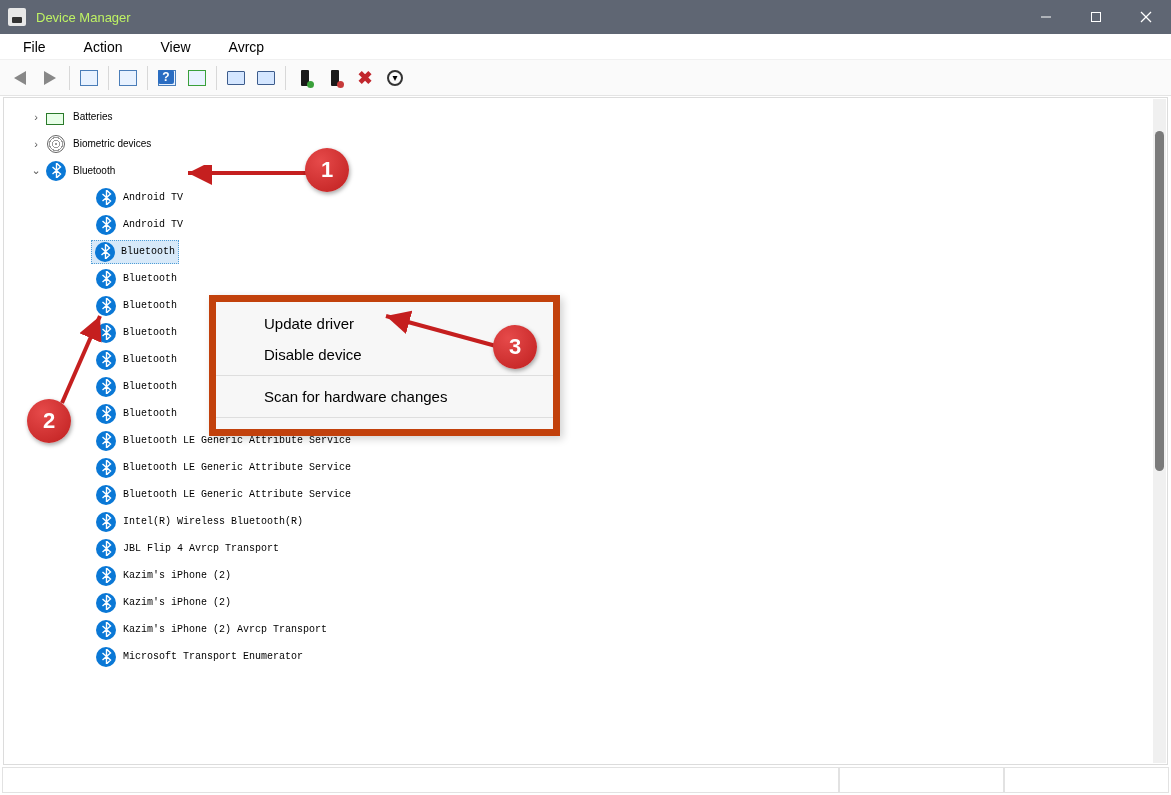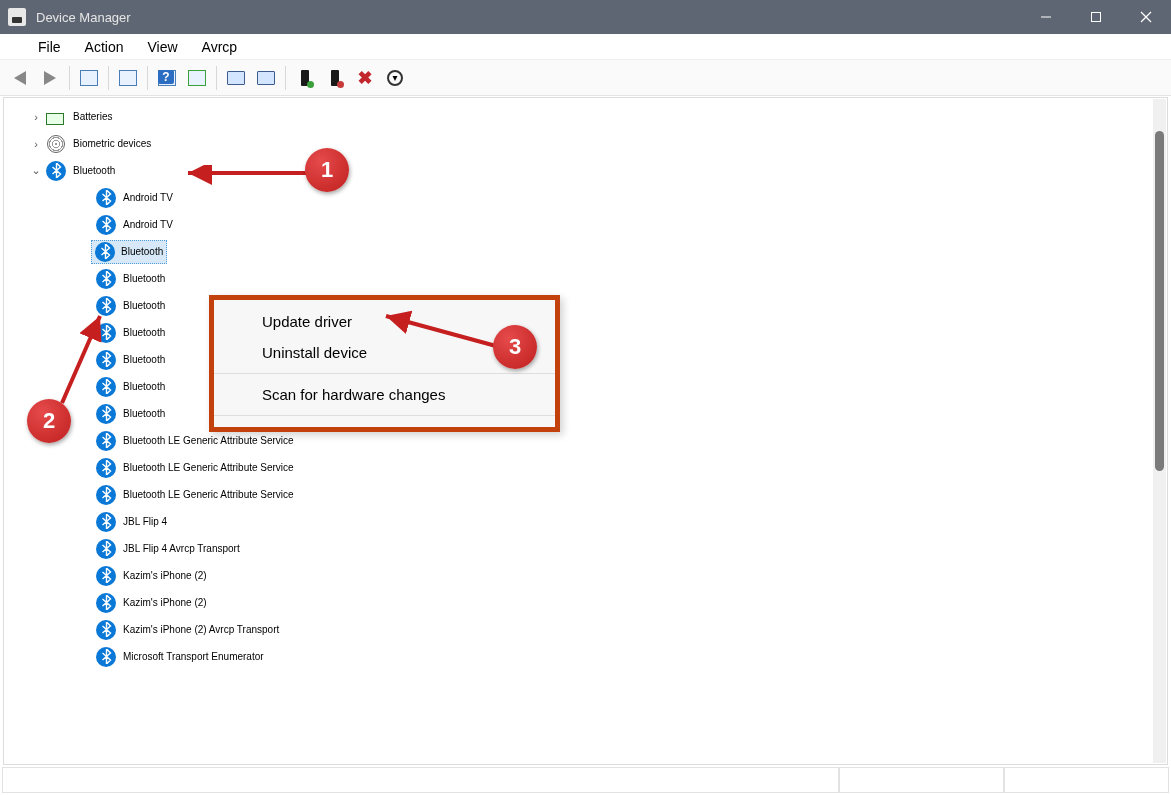--- a/index.html
+++ b/index.html
@@ -9,21 +9,21 @@
       background: #fff;
       width: 1171px;
       height: 795px;
       overflow: hidden;
       position: relative;
     }
     
     .titlebar {
       height: 34px;
       background: #5f6673;
-      color: #e5e5e5;
+      color: #bef264;
       display: flex;
       align-items: center;
       padding: 0 0 0 8px;
     }
     .titlebar-icon {
       width: 18px; height: 18px;
       background: #e8e8e8;
       border-radius: 2px;
       margin-right: 10px;
       position: relative;
@@ -43,22 +43,22 @@
       display: flex; align-items: center; justify-content: center;
       color: #fff;
     }
     .title-btn svg { width: 12px; height: 12px; }
     
     .menubar {
       height: 26px;
       border-bottom: 1px solid #f0f0f0;
       display: flex;
       align-items: center;
-      padding-left: 28px;
-      gap: 4px;
+      padding-left: 13px;
+      gap: 18px;
     }
     .menu-item {
       padding: 3px 10px;
       font-size: 14px;
     }
     
     .toolbar {
       height: 36px;
       border-bottom: 1px solid #e4e4e4;
       display: flex;
@@ -102,21 +102,21 @@
       padding-top: 4px;
     }
     .tree-row {
       display: flex;
       align-items: center;
       height: 27px;
       padding-left: 0;
       white-space: nowrap;
     }
     .tree-row.lvl1 { padding-left: 22px; }
-    .tree-row.lvl2 { padding-left: 90px; }
+    .tree-row.lvl2 { padding-left: 90px; font-family: Liberation Mono, monospace; }
     .expand-glyph {
       width: 18px; text-align: center;
       color: #5a5a5a; font-size: 11px;
       user-select: none;
     }
     .tree-icon {
       width: 22px; height: 22px;
       margin-right: 6px;
       display: flex; align-items: center; justify-content: center;
     }
@@ -155,21 +155,21 @@
       top: 32px; height: 340px;
       background: #7a7a7a;
       border-radius: 5px;
     }
     
     .context-menu {
       position: absolute;
       top: 295px; left: 209px;
       width: 351px;
       background: #f7f7f7;
-      border: 5px solid #c2410c;
+      border: 7px solid #c2410c;
       box-shadow: 3px 3px 8px rgba(0,0,0,0.18);
       padding: 6px 0;
     }
     .ctx-item {
       padding: 7px 10px 7px 48px;
       font-size: 15px;
     }
     .ctx-item.bold { font-weight: 600; }
     .ctx-sep { height:1px; background:#dedede; margin: 5px 0; }
     
@@ -428,21 +428,21 @@
           <span class="tree-label">Bluetooth LE Generic Attribute Service</span>
         </div>
         <div class="tree-row lvl2">
           <span class="tree-icon">
             <span class="bt-icon">
               <svg viewBox="0 0 11 15">
                 <path d="M5.5 0 L9.5 4 L5.5 7.5 L9.5 11 L5.5 15 V0 M5.5 7.5 L1.5 4 M5.5 7.5 L1.5 11" stroke="#fff" stroke-width="1.4" fill="none"></path>
               </svg>
             </span>
           </span>
-          <span class="tree-label">JBL Flip 4</span>
+          <span class="tree-label">Intel(R) Wireless Bluetooth(R)</span>
         </div>
         <div class="tree-row lvl2">
           <span class="tree-icon">
             <span class="bt-icon">
               <svg viewBox="0 0 11 15">
                 <path d="M5.5 0 L9.5 4 L5.5 7.5 L9.5 11 L5.5 15 V0 M5.5 7.5 L1.5 4 M5.5 7.5 L1.5 11" stroke="#fff" stroke-width="1.4" fill="none"></path>
               </svg>
             </span>
           </span>
           <span class="tree-label">JBL Flip 4 Avrcp Transport</span>
@@ -489,21 +489,21 @@
         </div>
       </div>
   </div>
   <div class="scrollbar">
     <div class="scroll-thumb"></div>
   </div>
 </div>
 
 <div class="context-menu">
   <div class="ctx-item">Update driver</div>
-  <div class="ctx-item">Uninstall device</div>
+  <div class="ctx-item">Disable device</div>
   <div class="ctx-sep"></div>
   <div class="ctx-item">Scan for hardware changes</div>
   <div class="ctx-sep"></div>
 </div>
 
 <div class="statusbar">
   <div class="status-segment main"></div>
   <div class="status-segment small"></div>
   <div class="status-segment small"></div>
 </div>

